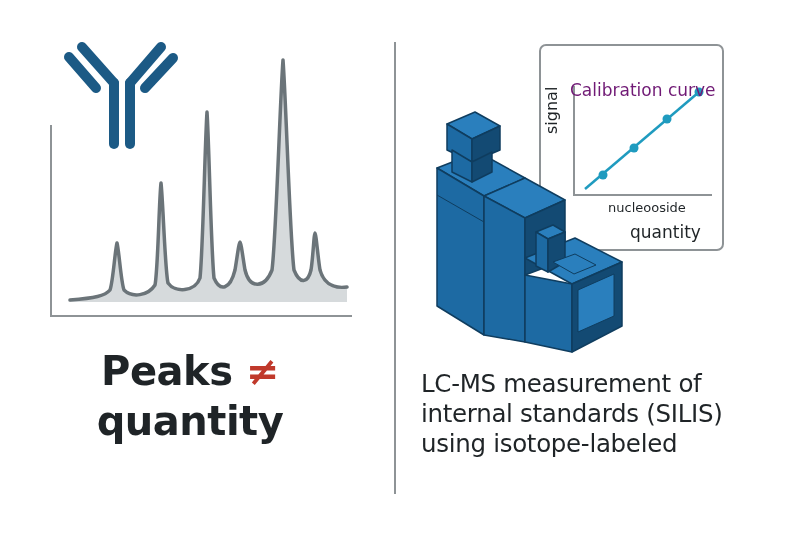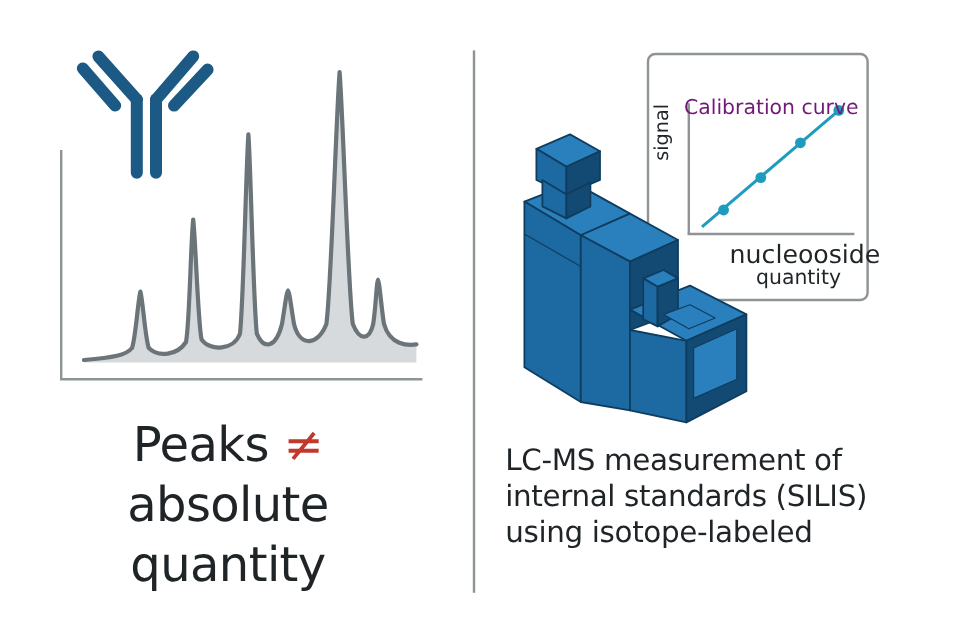--- a/index.html
+++ b/index.html
@@ -3,33 +3,33 @@
   <meta charset="utf-8">
   <style>
     html, body { margin: 0; padding: 0; background: #ffffff; }
     body { width: 800px; height: 533px; position: relative; overflow: hidden; font-family: "DejaVu Sans", sans-serif; }
     .abs { position: absolute; }
     .divider { left: 394px; top: 42px; width: 2px; height: 452px; background: #8e9396; }
     .left-svg { left: 0; top: 0; }
     .right-svg { left: 400px; top: 0; }
     .left-caption {
       left: 60px; top: 346px; width: 260px; text-align: center;
-      font-size: 40px; font-weight: normal; line-height: 50px; color: #1f2427;
+      font-size: 40px; font-weight: bold; line-height: 50px; color: #1f2427;
       letter-spacing: -0.5px;
     }
     .left-caption .neq { color: #c0392b; }
     .right-caption {
       left: 421px; top: 369px; width: 360px;
       font-size: 24.5px; line-height: 30px; color: #1f2427;
       letter-spacing: -0.3px;
     }
     .right-caption div { white-space: nowrap; }
     .cal-title { left: 570px; top: 80px; font-size: 17px; color: #701a75; white-space: nowrap; }
     .cal-ylabel { left: 542px; top: 114px; font-size: 16px; color: #1f2427; transform: rotate(-90deg); transform-origin: left top; white-space: nowrap; top: 134px; }
-    .cal-xlabel1 { left: 608px; top: 200px; font-size: 21px; color: #1f2427; white-space: nowrap; }
+    .cal-xlabel1 { left: 608px; top: 200px; font-size: 13px; color: #1f2427; white-space: nowrap; }
     .cal-xlabel2 { left: 630px; top: 222px; font-size: 17px; color: #1f2427; white-space: nowrap; }
   </style>
 </head>
 <body>
 
 <svg class="abs left-svg" width="395" height="340" viewBox="0 0 395 340">
 
   <g stroke="#1c5a85" stroke-width="10" stroke-linecap="round" fill="none">
     <line x1="69" y1="57" x2="96" y2="88"></line>
     <line x1="82" y1="47" x2="114" y2="83"></line>
@@ -50,21 +50,20 @@
   </g>
 </svg>
 
 <div class="abs divider"></div>
 
 <div class="abs left-caption">
   <div>
     <span>Peaks</span>
     <span class="neq">≠</span>
   </div>
-  <div>absolute</div>
   <div>quantity</div>
 </div>
 
 <svg class="abs right-svg" width="400" height="360" viewBox="400 0 400 360">
 
   <rect x="540" y="45" width="183" height="205" rx="6" ry="6" fill="#ffffff" stroke="#8e9396" stroke-width="2"></rect>
 
   <g stroke="#8e9396" stroke-width="2" fill="none">
     <line x1="574" y1="86" x2="574" y2="195"></line>
     <line x1="573" y1="195" x2="712" y2="195"></line>

